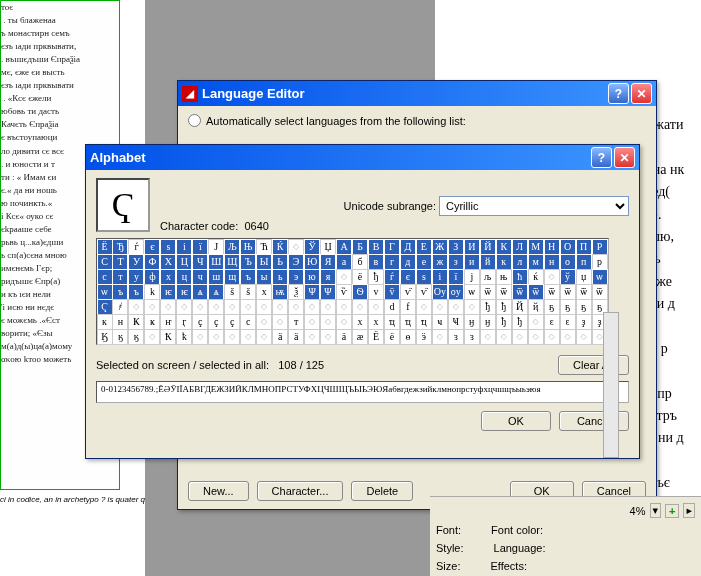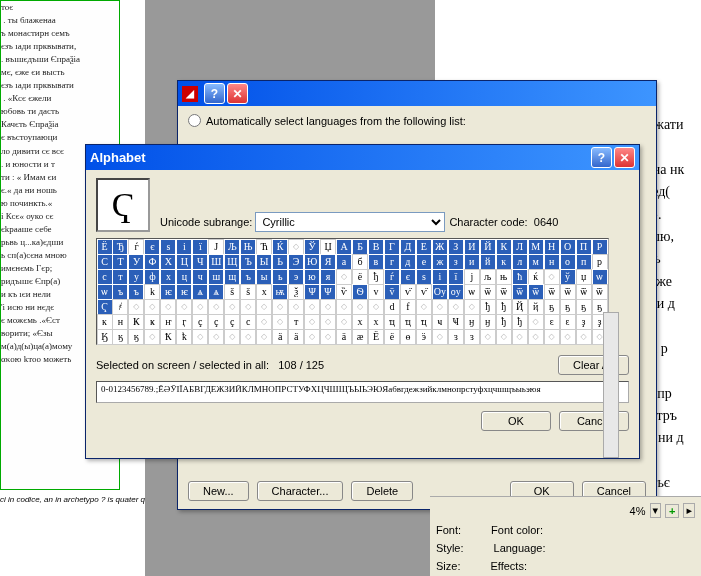--- a/index.html
+++ b/index.html
@@ -19,21 +19,21 @@
 .radio-row { display: flex; align-items: flex-end; margin-bottom: 6px; }
 .radio-row input { margin-right: 5px; }
 .btn { background: #ece9d8; border: 1px solid #888; padding: 3px 14px; font-size: 11px; cursor: pointer; border-radius: 3px; box-shadow: inset 1px 1px #fff; }
 .lang-editor { left: 177px; top: 80px; width: 480px; height: 430px; }
 .lang-body-row { position: absolute; bottom: 8px; left: 10px; right: 10px; display: flex; gap: 8px; }
 .lang-body-row .spacer { flex: 1; }
 .alphabet { left: 85px; top: 144px; width: 555px; height: 315px; z-index: 20; }
 .alpha-body { padding: 8px 10px; }
 .top-row { display: flex; align-items: flex-end; gap: 10px; }
 .char-preview { width: 54px; height: 54px; border: 2px inset #999; background: #fff; display: flex; align-items: center; justify-content: center; font-size: 34px; font-family: serif; }
-.info-col { flex: 1; display: flex; flex-direction: row; gap: 4px; }
+.info-col { flex: 1; display: flex; flex-direction: column; gap: 4px; }
 .info-line { display: flex; justify-content: space-between; align-items: center; }
 .select { border: 1px solid #7a9ac0; background: #fff; height: 20px; width: 190px; padding: 1px 2px; font-size: 11px; }
 .char-grid { margin-top: 6px; border: 1px inset #aaa; background: #fff; display: grid; grid-template-columns: repeat(32, 1fr); gap: 0; width: 513px; }
 .cell { width: 16px; height: 16px; border: 1px solid #ccc; display: flex; align-items: center; justify-content: center; font-size: 10px; font-family: serif; cursor: pointer; margin: -0.5px; }
 .cell.sel { background: #2b5fb8; color: #fff; border-color: #fff; }
 .scrollbar-v { position: absolute; right: 10px; top: 74px; width: 16px; height: 146px; background: #e8e8e8; border: 1px solid #aaa; }
 .sel-row { margin-top: 10px; display: flex; justify-content: space-between; align-items: center; }
 .selected-text { border: 1px inset #aaa; background: #fff; width: 100%; height: 22px; margin-top: 6px; padding: 2px 4px; font-size: 9px; font-family: serif; overflow: hidden; white-space: nowrap; }
 .ok-row { margin-top: 8px; display: flex; justify-content: flex-end; gap: 8px; }
 .bottom-panel { position: absolute; bottom: 0; right: 0; left: 430px; height: 80px; background: #ece9d8; border-top: 1px solid #aaa; padding: 6px; font-size: 11px; }
@@ -90,20 +90,21 @@
     <div><span class="hl">ъст</span>рам</div>
     <div>ю ıади пр</div>
     <div>уть сєстръ</div>
     <div>'єдєцю ни д</div>
     <div><span class="hl">є с</span>воıє покиитьє</div>
   </div>
 
 <div class="dialog lang-editor">
   <div class="titlebar">
     <span class="icon" style="background:#c00;color:#fff;font-size:10px;">◢</span>
+    <span class="title">Language Editor</span>
     <span class="titlebtn help-btn">?</span>
     <span class="titlebtn close-btn">✕</span>
   </div>
   <div class="dlg-body">
     <div class="radio-row">
       <input type="radio" style="">
       <span>Automatically select languages from the following list:</span>
     </div>
   </div>
   <div class="lang-body-row">

